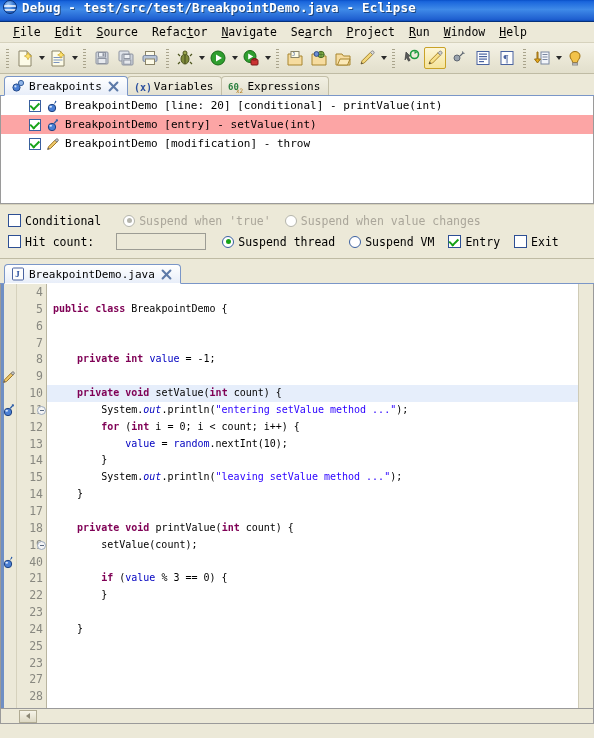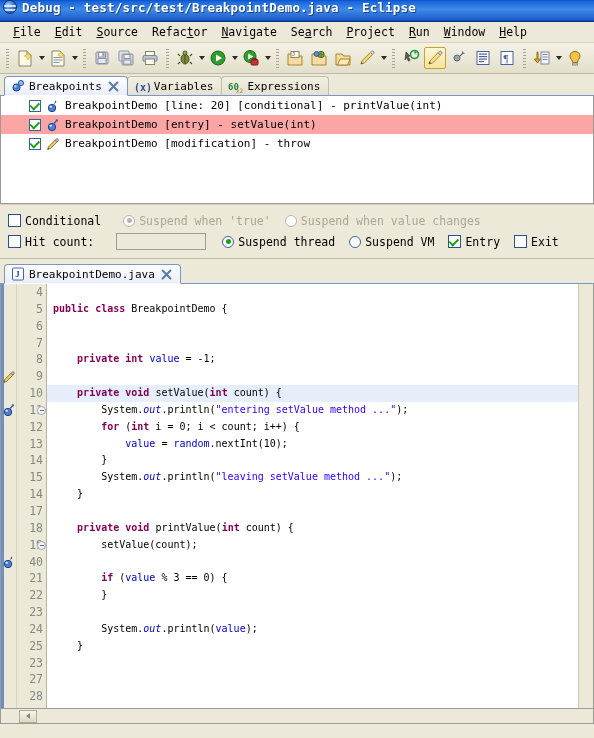--- a/index.html
+++ b/index.html
@@ -730,21 +730,20 @@
         <div class="cl"><span class="">        }</span></div>
         <div class="cl"><span class="">        System.</span><span class="sfld">out</span><span class="">.println(</span><span class="str">"leaving setValue method ..."</span><span class="">);</span></div>
         <div class="cl"><span class="">    }</span></div>
         <div class="cl">&nbsp;</div>
         <div class="cl"><span class="">    </span><span class="kw">private</span><span class=""> </span><span class="kw">void</span><span class=""> printValue(</span><span class="kw">int</span><span class=""> count) {</span></div>
         <div class="cl"><span class="">        setValue(count);</span></div>
         <div class="cl">&nbsp;</div>
         <div class="cl"><span class="">        </span><span class="kw">if</span><span class=""> (</span><span class="fld">value</span><span class=""> % 3 == 0) {</span></div>
         <div class="cl"><span class="">        }</span></div>
         <div class="cl">&nbsp;</div>
-        <div class="cl"><span class="">        System.</span><span class="sfld">out</span><span class="">.println(</span><span class="fld">value</span><span class="">);</span></div>
         <div class="cl"><span class="">    }</span></div>
         <div class="cl">&nbsp;</div>
       </div>
     <div id="ruler"></div>
   <div class="fold" style="left: 35px; top: 120.95px;">
         <span></span>
       </div>
       <div class="fold" style="left: 35px; top: 255.75px;">
         <span></span>
       </div>

